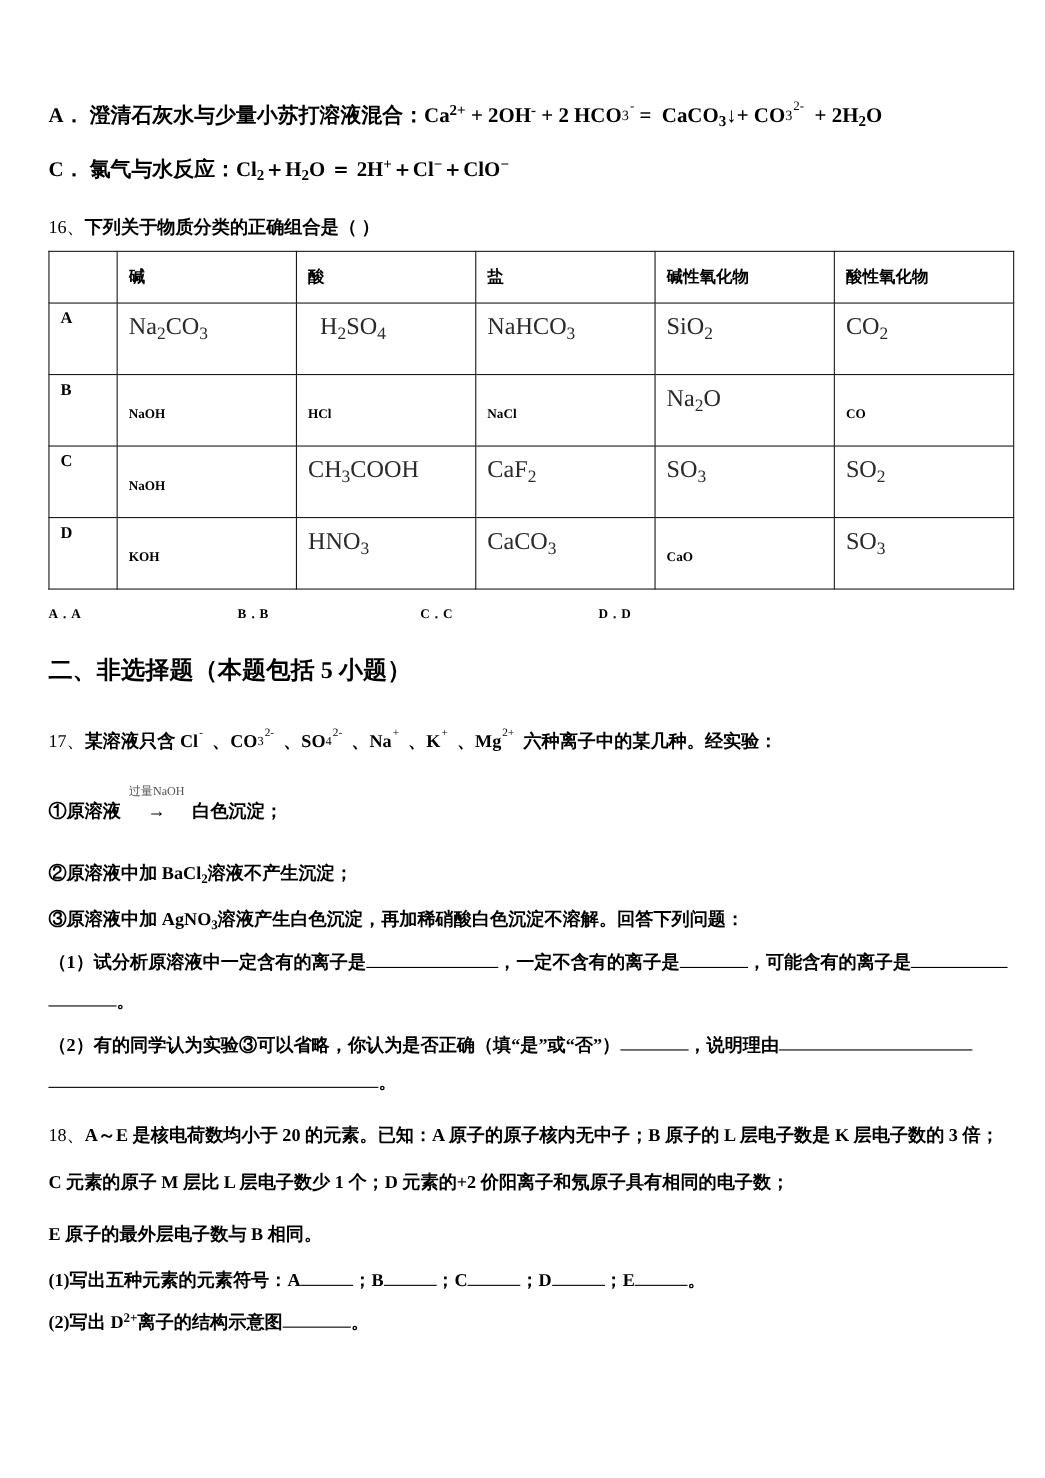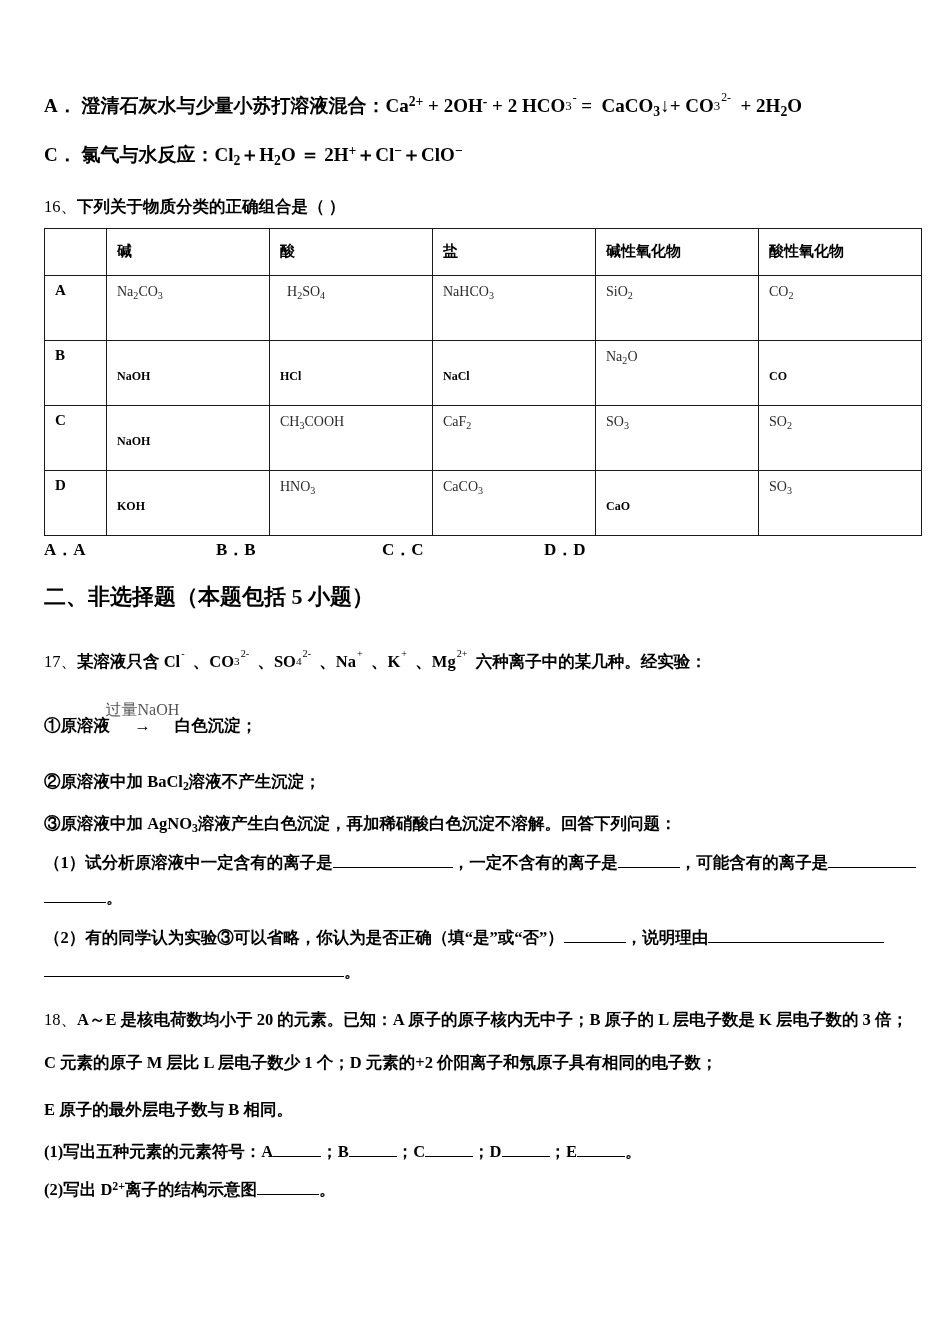--- a/index.html
+++ b/index.html
@@ -101,29 +101,29 @@
   .col-ox     { width: 163px; }
 
   tr.body-row td { height: 52px; position: relative; }
   td.rowlabel {
     font-weight: bold;
     font-size: 16px;
     vertical-align: bottom;
     padding-bottom: 10px;
   }
   .cell-bold   { font-weight: bold; font-size: 12px; }
-  .cell-light  { font-weight: normal; font-size: 14px; color: #2a2a2a; }
+  .cell-light  { font-weight: normal; font-size: 22px; color: #2a2a2a; }
   .cell-bottom { display:block; padding-top: 22px; }
   .cell-top    { display:block; padding-top: 2px; }
 
   
   .answer-row {
-    font-size: 17px;
-    font-weight: bold;
-    margin-top: 2px;
+    font-size: 12px;
+    font-weight: bold;
+    margin-top: 14px;
     position: relative;
     height: 24px;
   }
   .answer-row span.choice { position: absolute; }
   .ans-a { left: 0px; }
   .ans-b { left: 172px; text-align: right; }
   .ans-c { left: 338px; }
   .ans-d { left: 500px; }
 
   
@@ -153,21 +153,21 @@
     display: inline-block;
     position: relative;
     padding: 0 14px;
     margin: 0 6px;
   }
   .rxn-arrow .reagent {
     position: absolute;
     left: 50%;
     transform: translateX(-50%);
     top: -16px;
-    font-size: 16px;
+    font-size: 11px;
     font-weight: normal;
     color: #555;
     white-space: nowrap;
     font-family: Liberation Serif, serif;
   }
   .step-line2 { margin-bottom: 20px; }
   .step-line3 { margin-bottom: 16px; }
 
   .sub-q {
     font-size: 16.5px;

